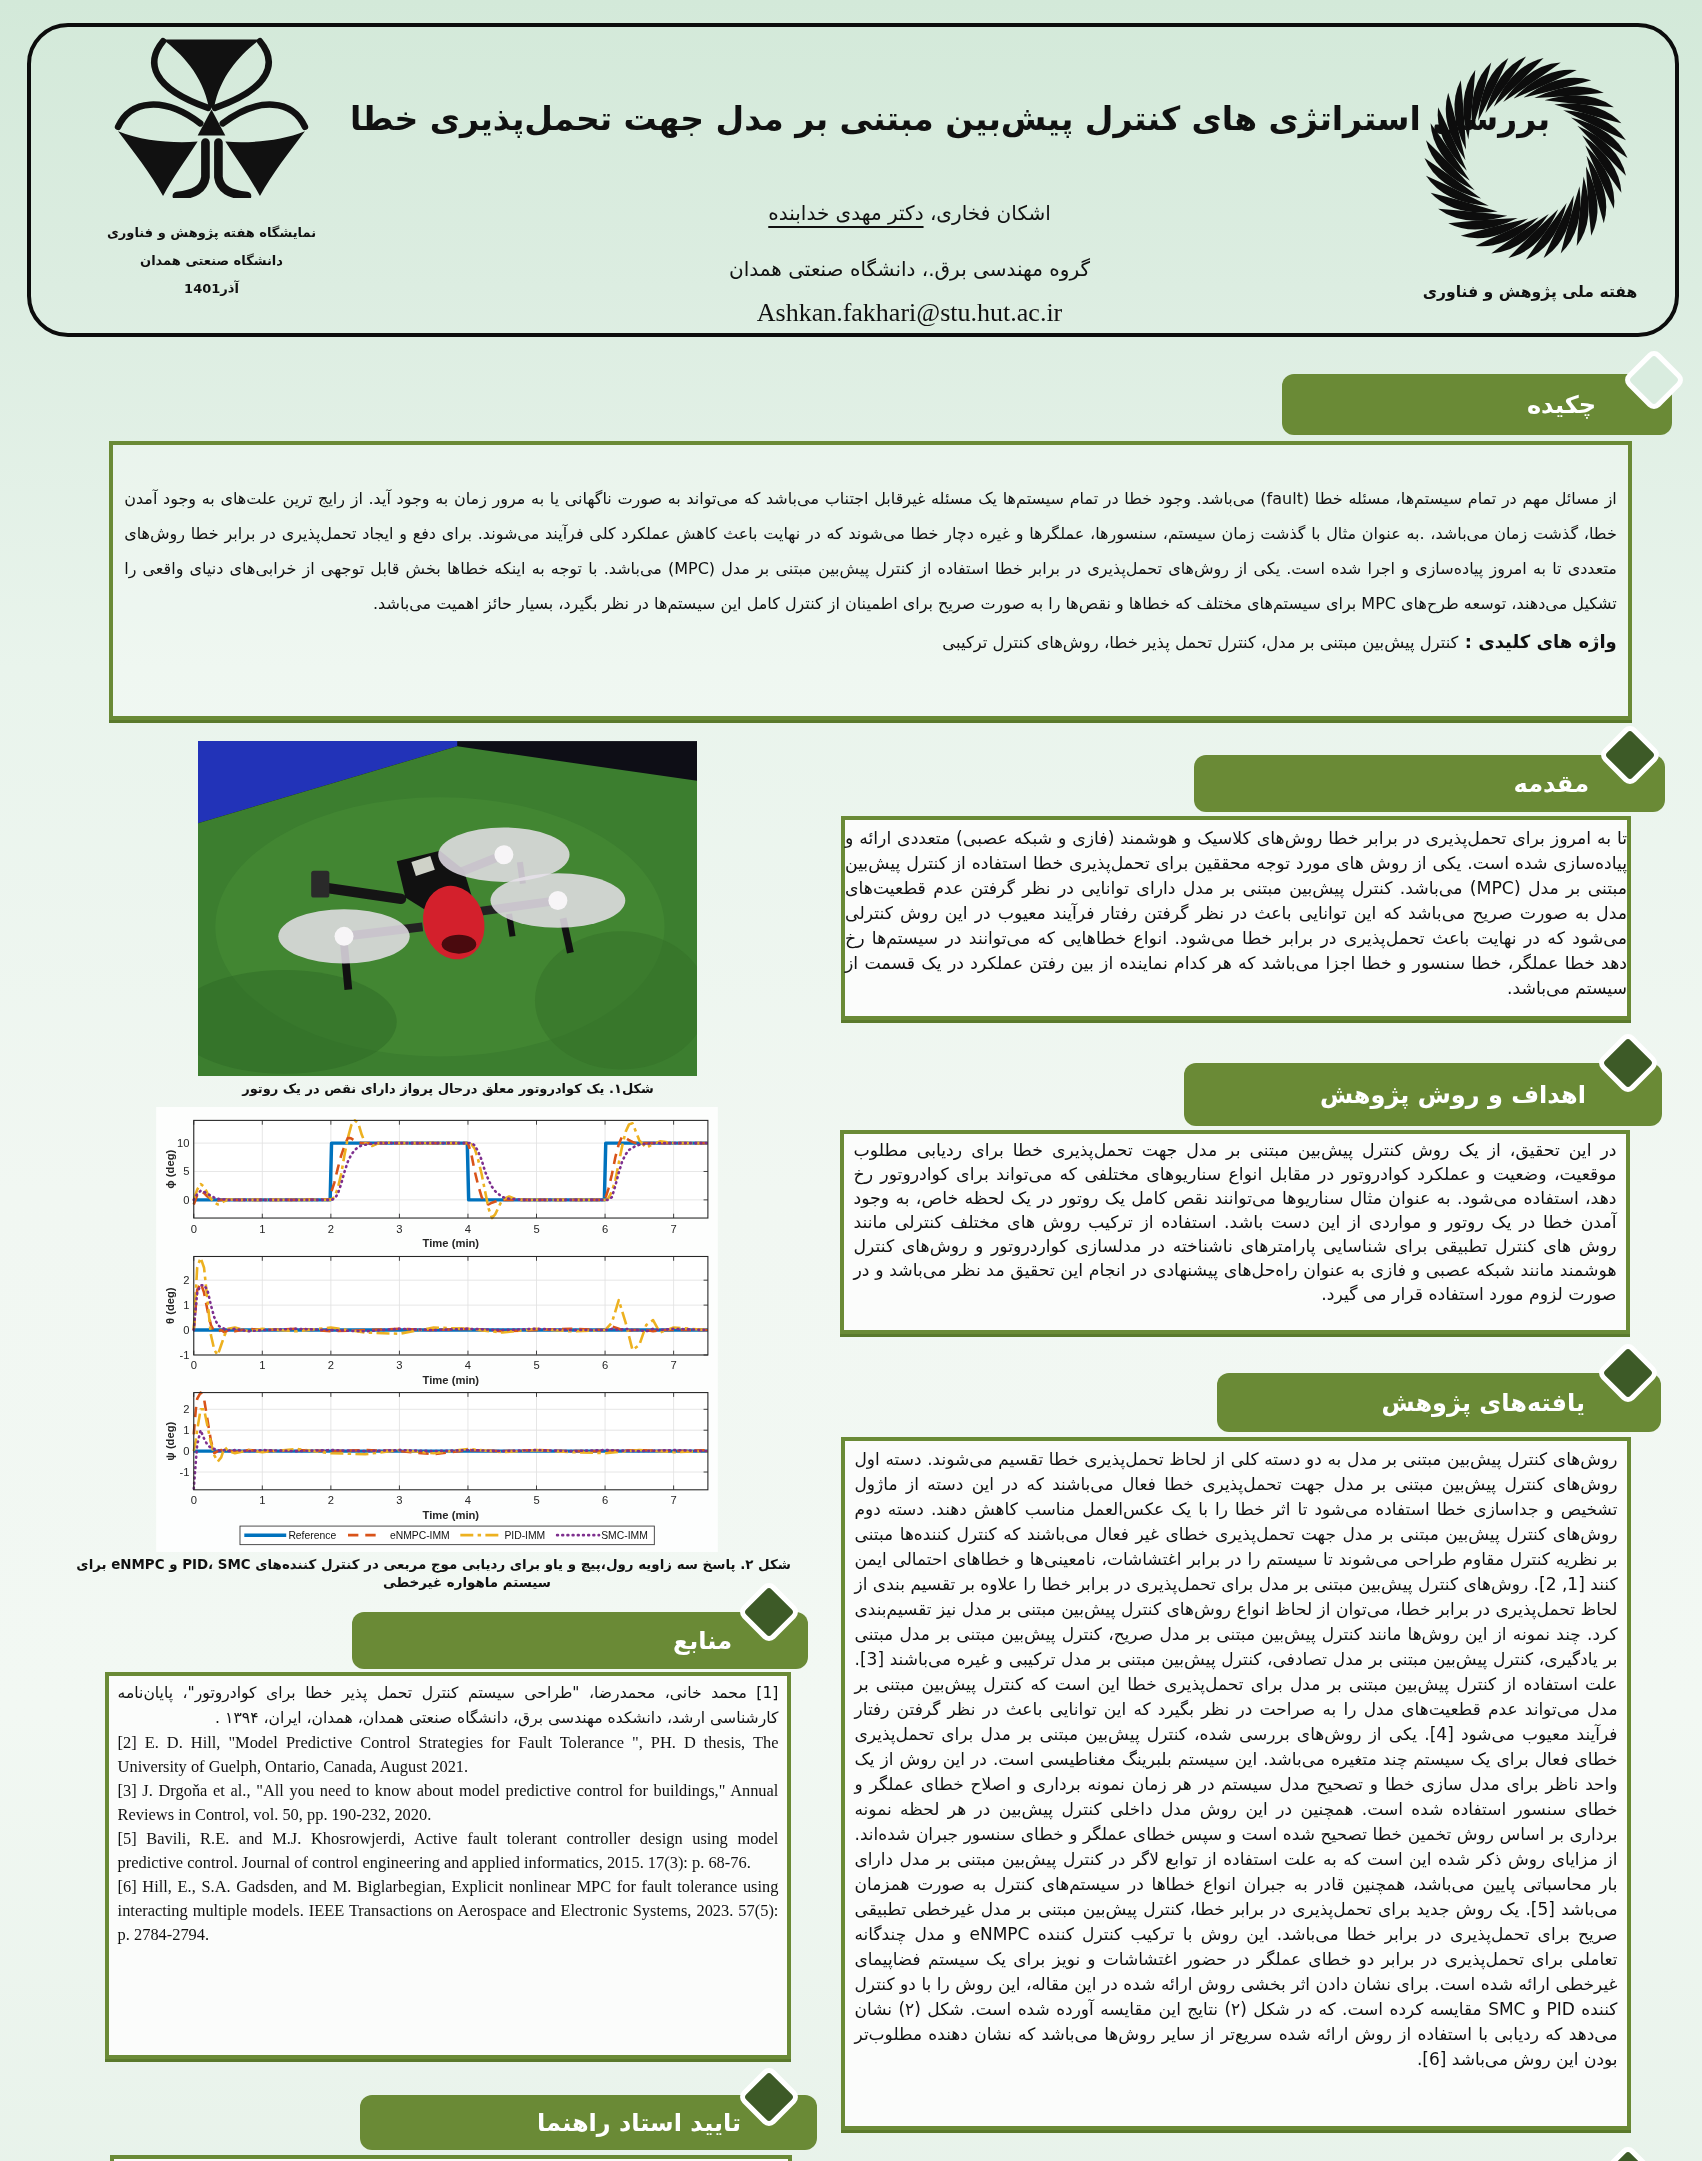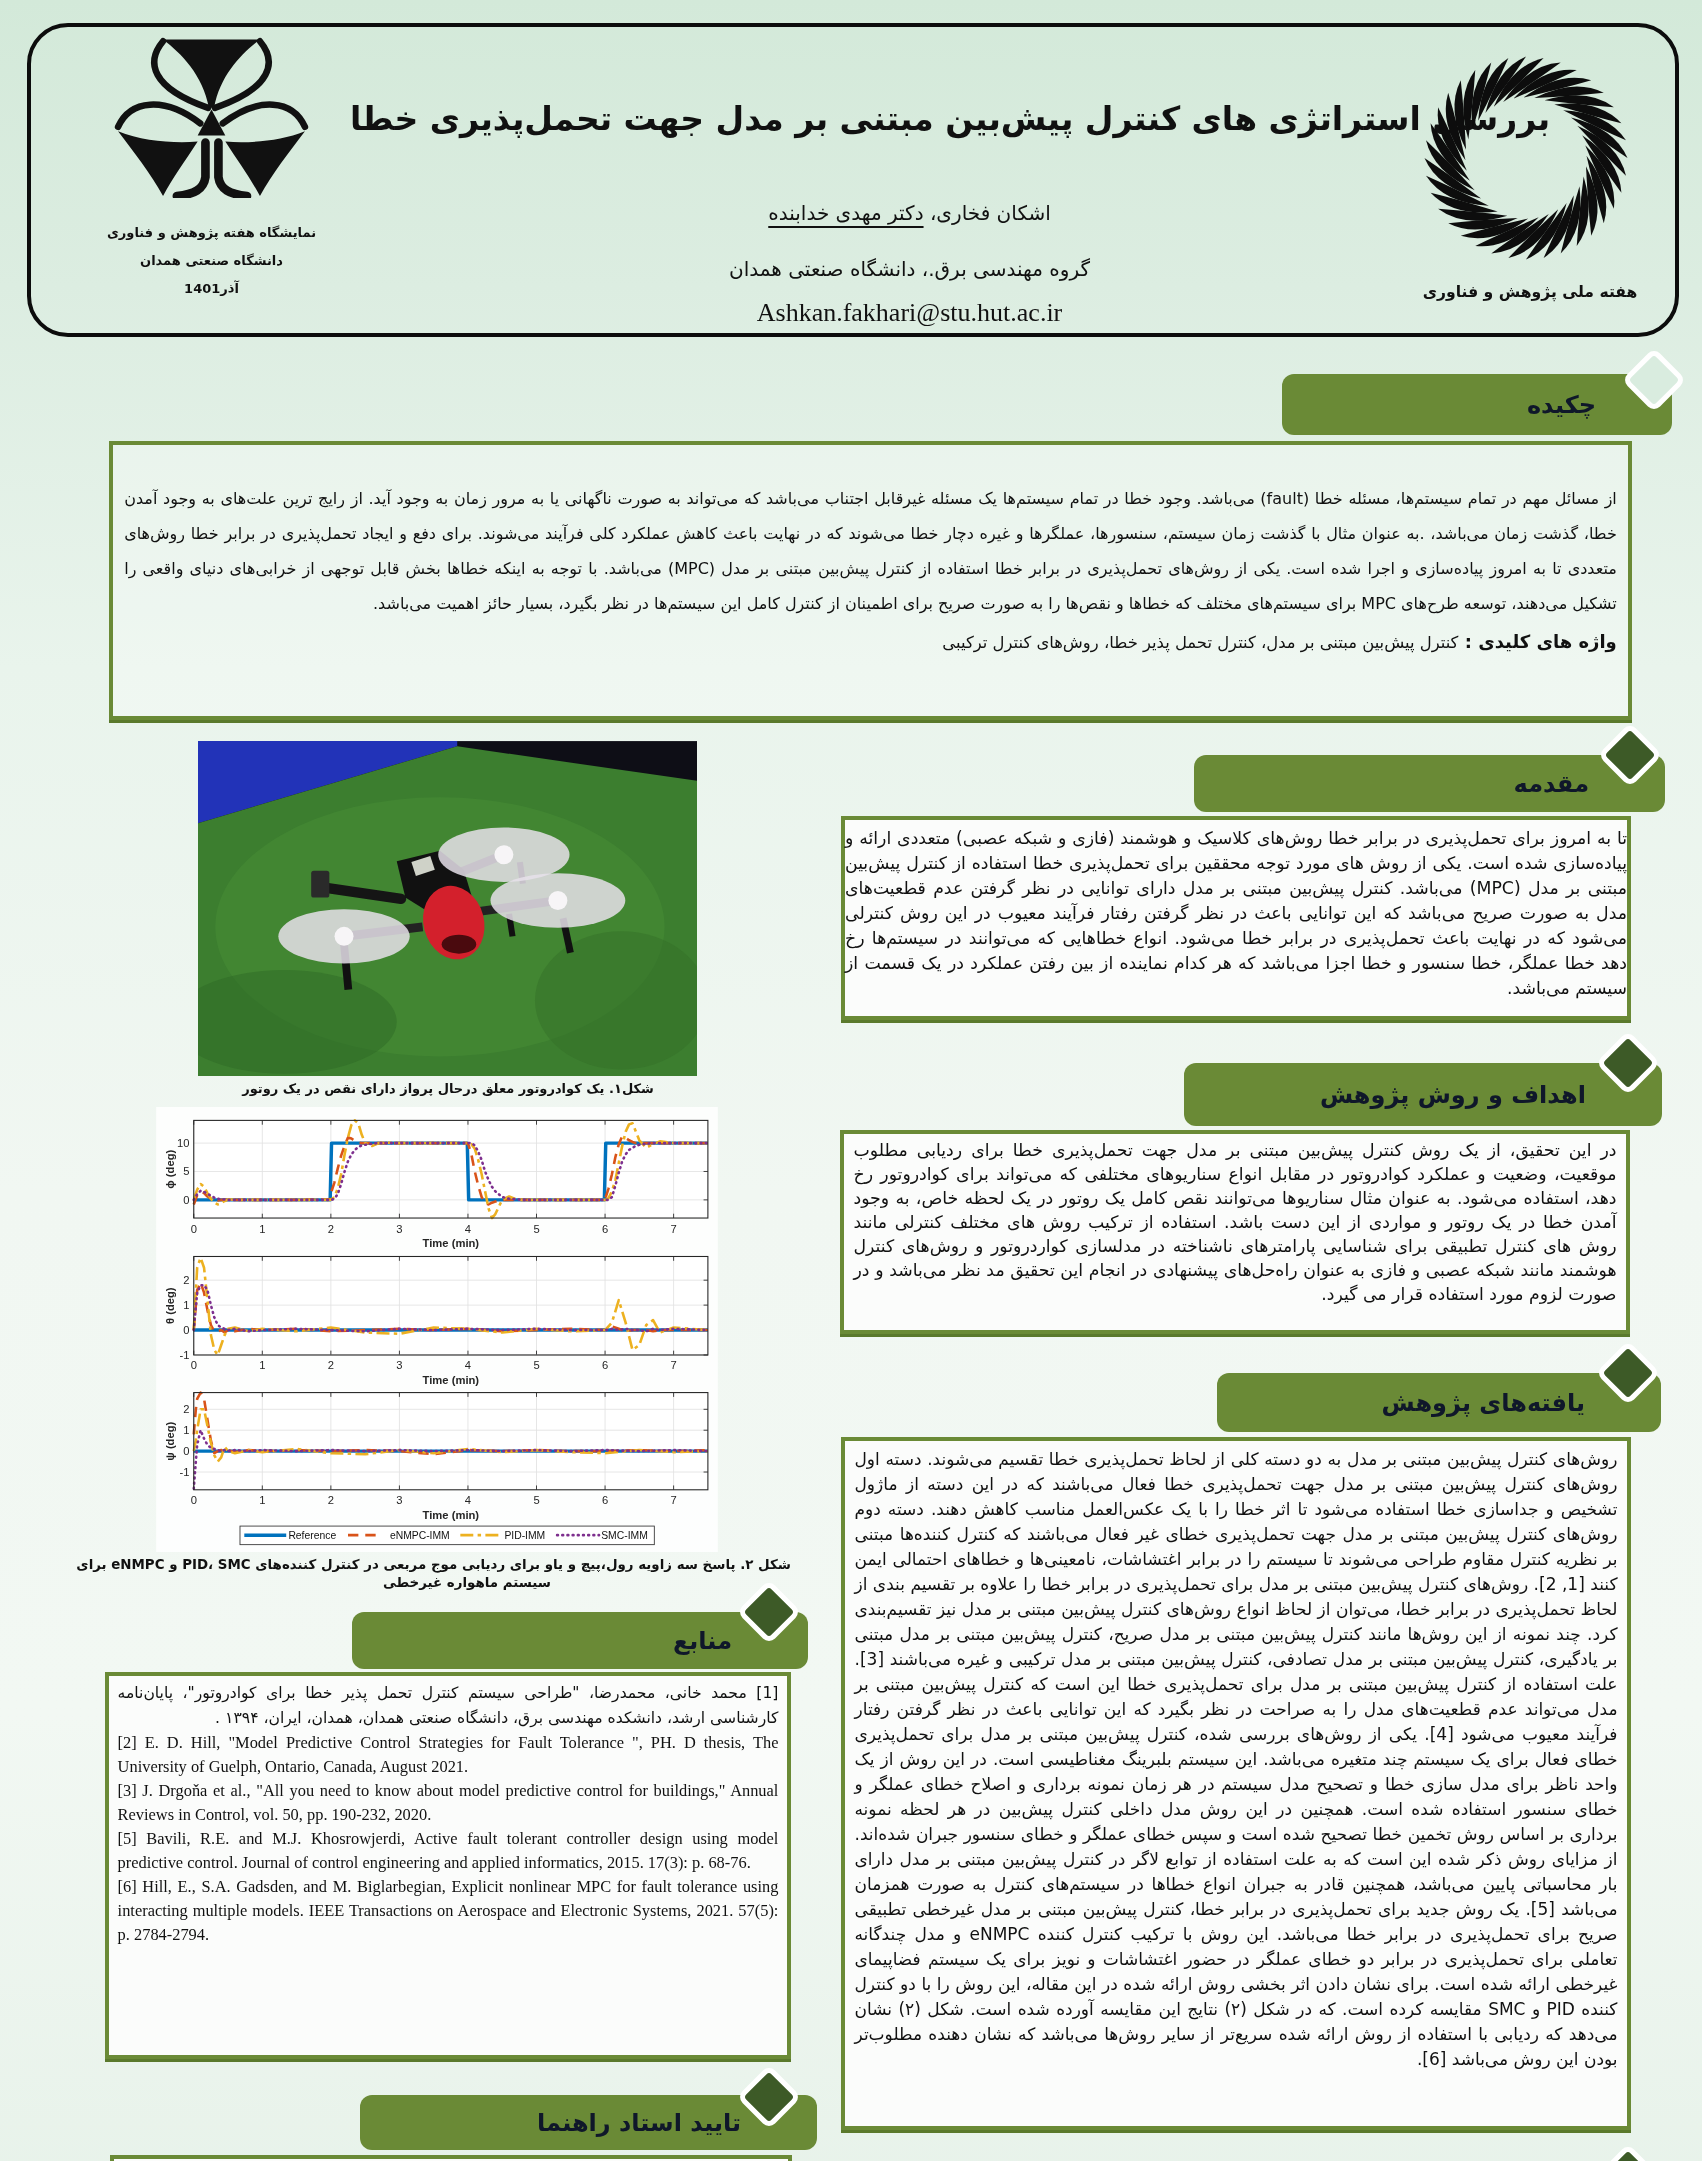--- a/index.html
+++ b/index.html
@@ -15,21 +15,21 @@
 #left-caption{left:82px;top:219px;width:259px;text-align:center;font-weight:bold;font-size:13px;line-height:28px;}
 #left-caption div{white-space:nowrap;}
 #week-logo{left:1418px;top:50px;width:216px;height:216px;}
 #right-caption{left:1422px;top:279px;width:216px;text-align:center;font-weight:bold;font-size:15.6px;line-height:26px;white-space:nowrap;}
 #poster-title{left:303px;top:96px;width:1294px;text-align:center;font-weight:bold;font-size:33px;line-height:45px;white-space:nowrap;}
 #authors{left:542px;top:198px;width:735px;text-align:center;font-size:20px;line-height:30px;white-space:nowrap;}
 #authors .sup{text-decoration:underline;text-decoration-thickness:1.7px;text-underline-offset:6px;}
 #department{left:542px;top:254px;width:735px;text-align:center;font-size:20px;line-height:30px;white-space:nowrap;}
 #email{left:542px;top:295px;width:735px;text-align:center;font-family:"Liberation Serif",serif;font-size:26px;line-height:35px;white-space:nowrap;}
 
-.band{background:var(--band);border-radius:12px;color:#0f172a;font-weight:bold;font-size:24px;display:flex;align-items:center;direction:rtl;padding-right:76px;white-space:nowrap;}
+.band{background:var(--band);border-radius:12px;color:#ffffff;font-weight:bold;font-size:24px;display:flex;align-items:center;direction:rtl;padding-right:76px;white-space:nowrap;}
 .diamond{width:68px;height:68px;overflow:visible;}
 .box{border:4.8px solid var(--border);background:#fbfcfb;box-shadow:0 3px 0 #5a792c;}
 .box.trans{background:rgba(255,255,255,0.28);}
 .para{margin:0;direction:rtl;text-align:justify;text-align-last:right;}
 
 #abstract-box{left:109px;top:441px;width:1523px;height:279px;padding:0 11.2px 0 11.2px;}
 #abstract-text{font-size:16px;line-height:35px;margin-top:36px;}
 #keywords{direction:rtl;font-size:16.4px;line-height:35px;margin-top:2.6px;}
 #keywords .kw-label{font-weight:bold;font-size:18px;}
 
@@ -390,21 +390,21 @@
   <span>منابع</span>
 </div>
 <svg class="abs diamond" style="left:735px;top:1578px;" viewBox="0 0 160 160">
   <rect x="32" y="32" width="96" height="96" rx="14" transform="rotate(45 80 80)" fill="var(--diamond)" stroke="#fff" stroke-width="12"></rect>
 </svg>
 <div id="refs-box" class="abs box">
   <p class="ref-fa">[1] محمد خانی، محمدرضا، "طراحی سیستم کنترل تحمل پذیر خطا برای کوادروتور"، پایان‌نامه کارشناسی ارشد، دانشکده مهندسی برق، دانشگاه صنعتی همدان، همدان، ایران، ۱۳۹۴ .</p>
   <p class="ref-en">[2] E. D. Hill, "Model Predictive Control Strategies for Fault Tolerance ", PH. D thesis, The University of Guelph, Ontario, Canada, August 2021.</p>
   <p class="ref-en">[3] J. Drgoňa et al., "All you need to know about model predictive control for buildings," Annual Reviews in Control, vol. 50, pp. 190-232, 2020.</p>
   <p class="ref-en">[5] Bavili, R.E. and M.J. Khosrowjerdi, Active fault tolerant controller design using model predictive  control. Journal of control engineering and applied informatics, 2015. 17(3): p. 68-76.</p>
-  <p class="ref-en">[6] Hill, E., S.A. Gadsden, and M. Biglarbegian, Explicit nonlinear MPC for fault tolerance using interacting multiple models. IEEE Transactions on Aerospace and Electronic Systems, 2021. 57(5): p. 2784-2794.</p>
+  <p class="ref-en">[6] Hill, E., S.A. Gadsden, and M. Biglarbegian, Explicit nonlinear MPC for fault tolerance using interacting multiple models. IEEE Transactions on Aerospace and Electronic Systems, 2023. 57(5): p. 2784-2794.</p>
 </div>
 
 <div class="abs band" style="left:360px;top:2095px;width:457px;height:55px;">
   <span>تایید استاد راهنما</span>
 </div>
 <svg class="abs diamond" style="left:735px;top:2063px;" viewBox="0 0 160 160">
   <rect x="32" y="32" width="96" height="96" rx="14" transform="rotate(45 80 80)" fill="var(--diamond)" stroke="#fff" stroke-width="12"></rect>
 </svg>
 <div id="approval-box" class="abs box">
   

